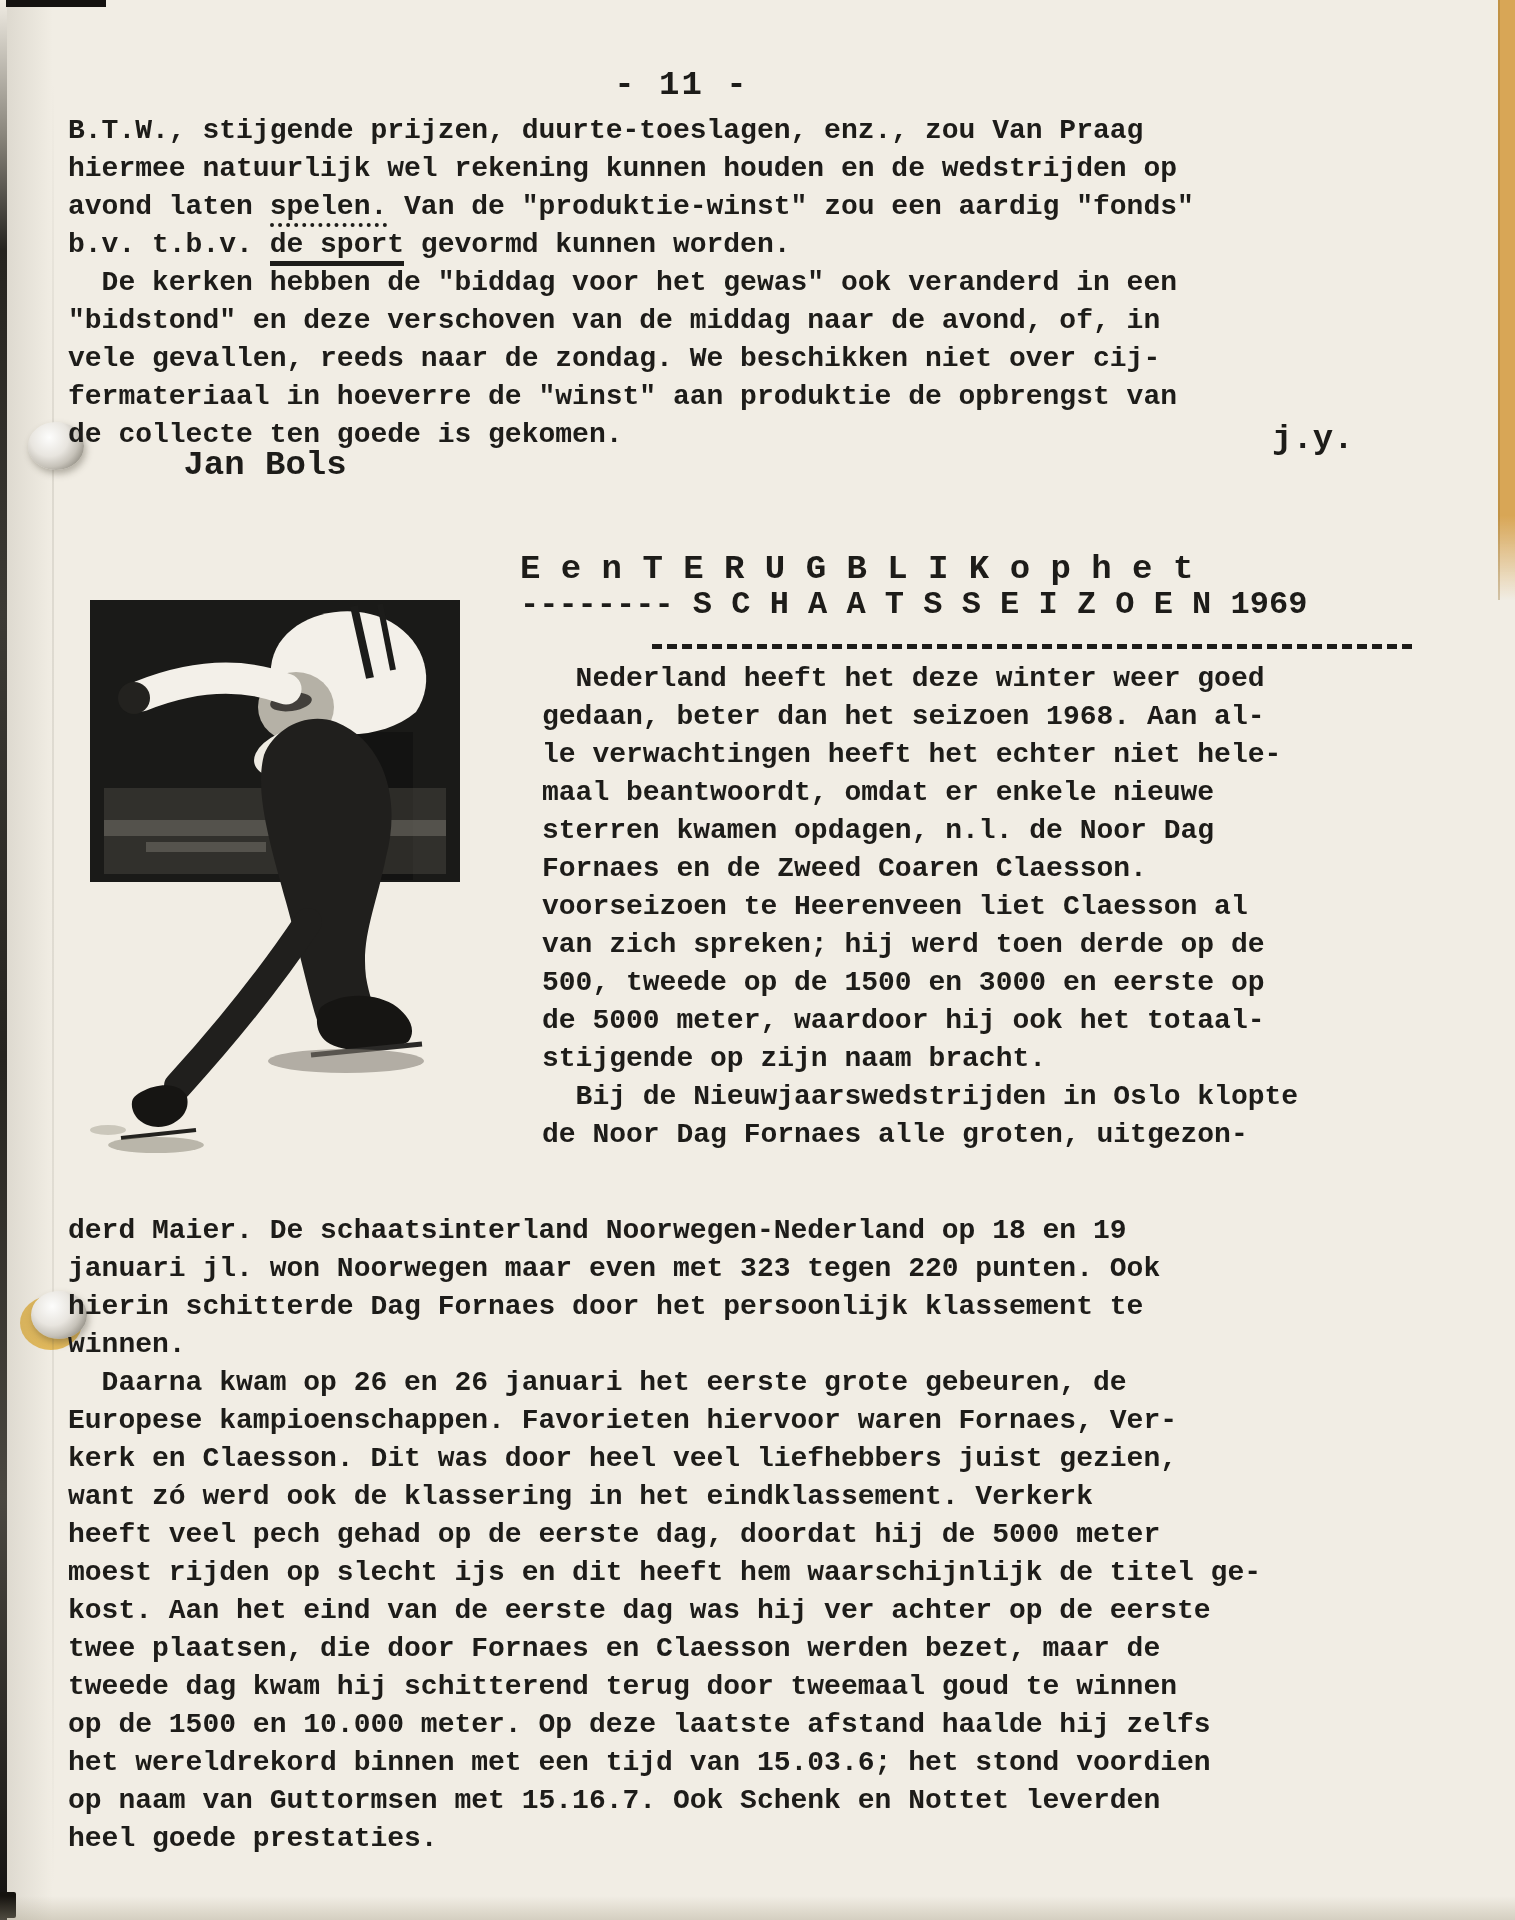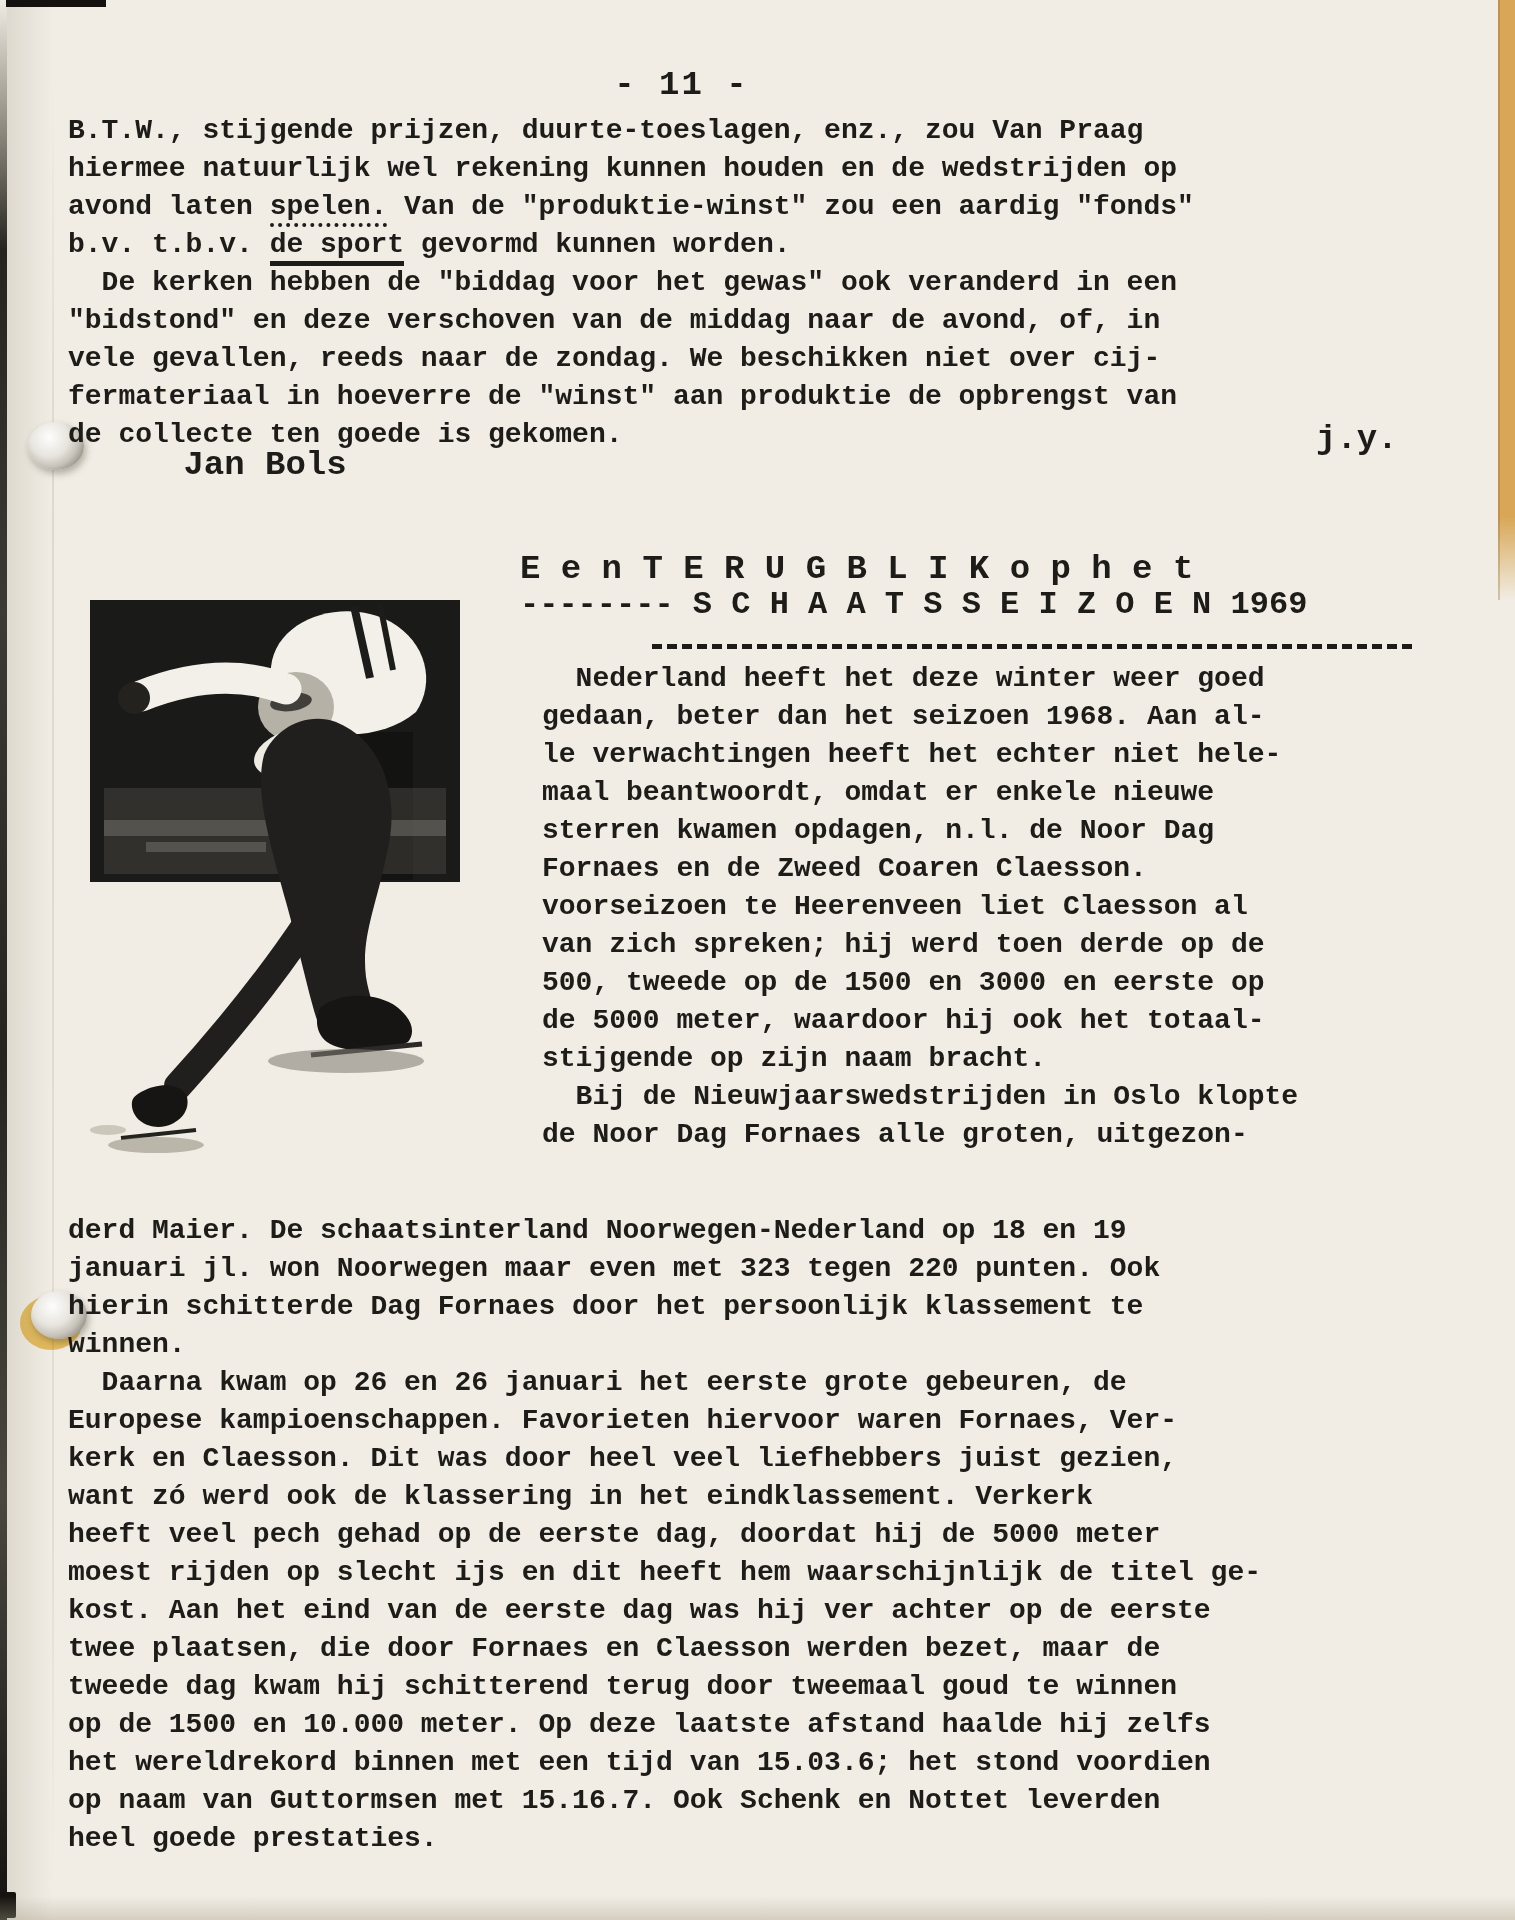--- a/index.html
+++ b/index.html
@@ -9,21 +9,21 @@
     font-family:"Liberation Mono","DejaVu Sans Mono",monospace;
     font-weight:700; color:#1d1c19;
   }
   .abs { position:absolute; }
   .tline, .line { white-space:pre; font-size:28px; line-height:38px; }
   .u-dot   { border-bottom:4px dotted currentColor; padding-bottom:1px; }
   .u-solid { border-bottom:5px solid currentColor; padding-bottom:1px; }
 
   .pagenum { left:0; top:66px; width:1363px; text-align:center; font-size:34px; letter-spacing:2px; }
   .intro   { left:68px; top:112px; }
-  .sig     { left:1316px; top:420px; font-size:34px; }
+  .sig     { left:1272px; top:420px; font-size:34px; }
   .caption { left:150px; top:446px; width:230px; text-align:center; font-size:34px;font-family:Liberation Mono, monospace; }
 
   .heading-line1 { left:520px; top:538px; font-size:34px;margin-top:12px; }
   .heading-line2 { left:520px; top:586px; font-size:32px; }
   .hrule  { left:652px; top:644px; width:760px; height:0; border-top:5px dashed #1d1c19; }
 
   .photo  { left:86px; top:592px; width:380px; height:580px; }
   .colblk { left:528px; top:660px;margin-left:14px; }
   .fullblk{ left:68px;  top:1212px; }
 

